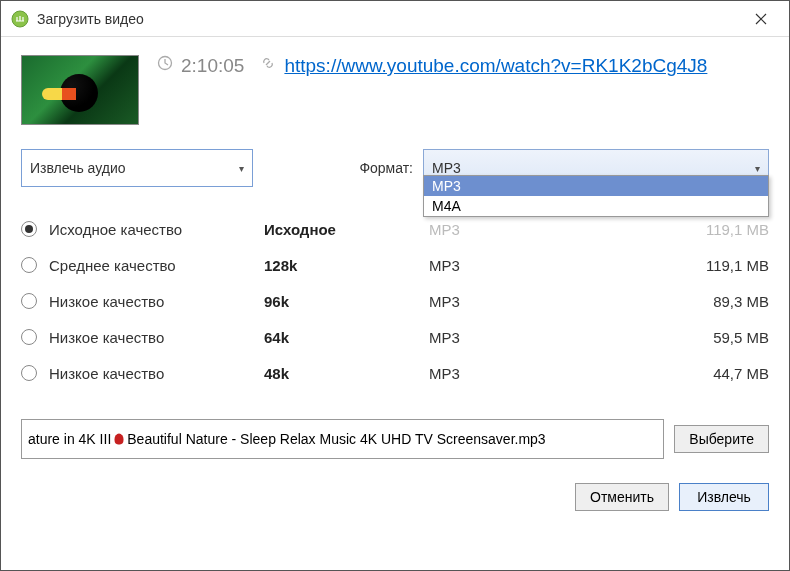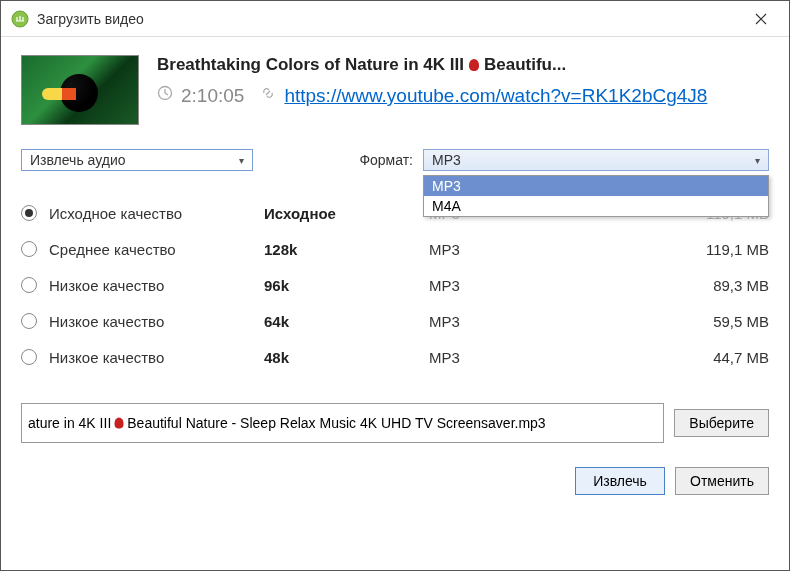--- a/index.html
+++ b/index.html
@@ -106,21 +106,21 @@
     }
     .controls-row {
       display: flex;
       align-items: center;
       gap: 16px;
       margin-bottom: 24px;
     }
     .dropdown {
       border: 1px solid #7a9fd6;
       background: #fff;
-      height: 22px;
+      height: 38px;
       display: flex;
       align-items: center;
       padding: 0 8px;
       position: relative;
       cursor: pointer;
       color: #333;
       font-size: 14px;
     }
     .dropdown.mode { width: 232px; }
     .dropdown.format-dd {
@@ -245,25 +245,20 @@
     <svg width="12" height="12" viewBox="0 0 12 12">
         <path d="M1 1 L11 11 M11 1 L1 11" stroke="#333" stroke-width="1.2"></path>
       </svg>
   </span>
 </div>
 
 <div class="content">
   <div class="video-header">
     <div class="thumb"></div>
     <div class="video-meta">
-      <div class="video-title">
-        <span>Breathtaking Colors of Nature in 4K III </span>
-        <span class="bird-icon"></span>
-        <span>Beautifu...</span>
-      </div>
       <div class="meta-row">
         <span class="clock-icon">
           <svg width="16" height="16" viewBox="0 0 16 16">
               <circle cx="8" cy="8" r="6.5" fill="none" stroke="#aaa" stroke-width="1.3"></circle>
               <path d="M8 4 L8 8 L11 10" stroke="#aaa" stroke-width="1.3" fill="none"></path>
             </svg>
         </span>
         <span class="duration">2:10:05</span>
         <span class="link-icon">
           <svg width="16" height="16" viewBox="0 0 16 16">
@@ -336,16 +331,16 @@
   <div class="path-row">
     <div class="path-input">
       <span>ature in 4K III </span>
       <span class="bird-icon" style="transform:scale(0.9)"></span>
       <span>Beautiful Nature - Sleep Relax Music 4K UHD TV Screensaver.mp3</span>
     </div>
     <button class="btn">Выберите</button>
   </div>
 
   <div class="button-row">
+    <button class="btn">Отменить</button>
     <button class="btn primary">Извлечь</button>
-    <button class="btn">Отменить</button>
   </div>
 </div>
 
 </body></html>

